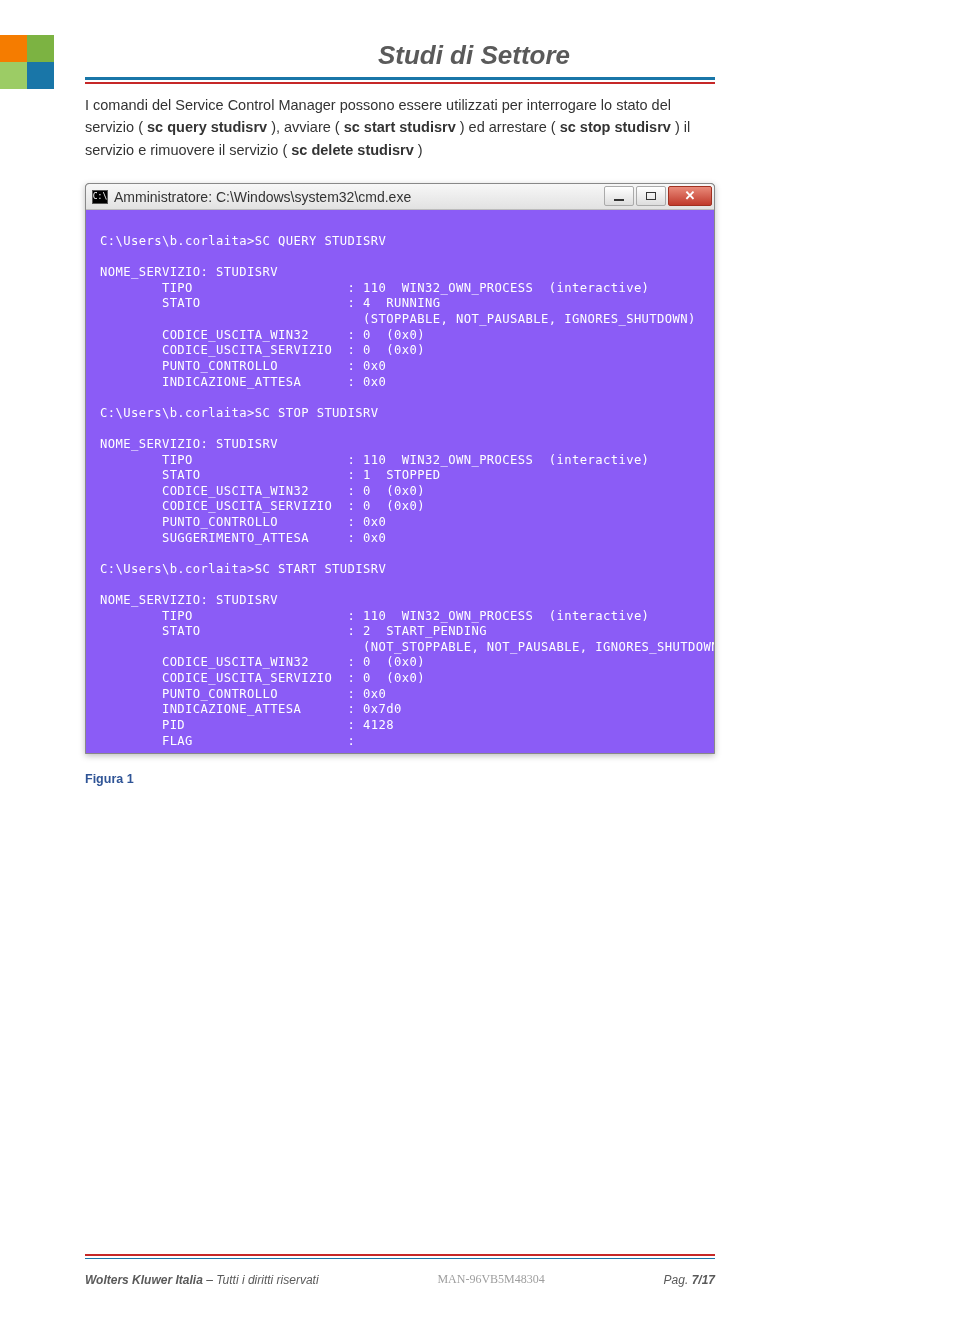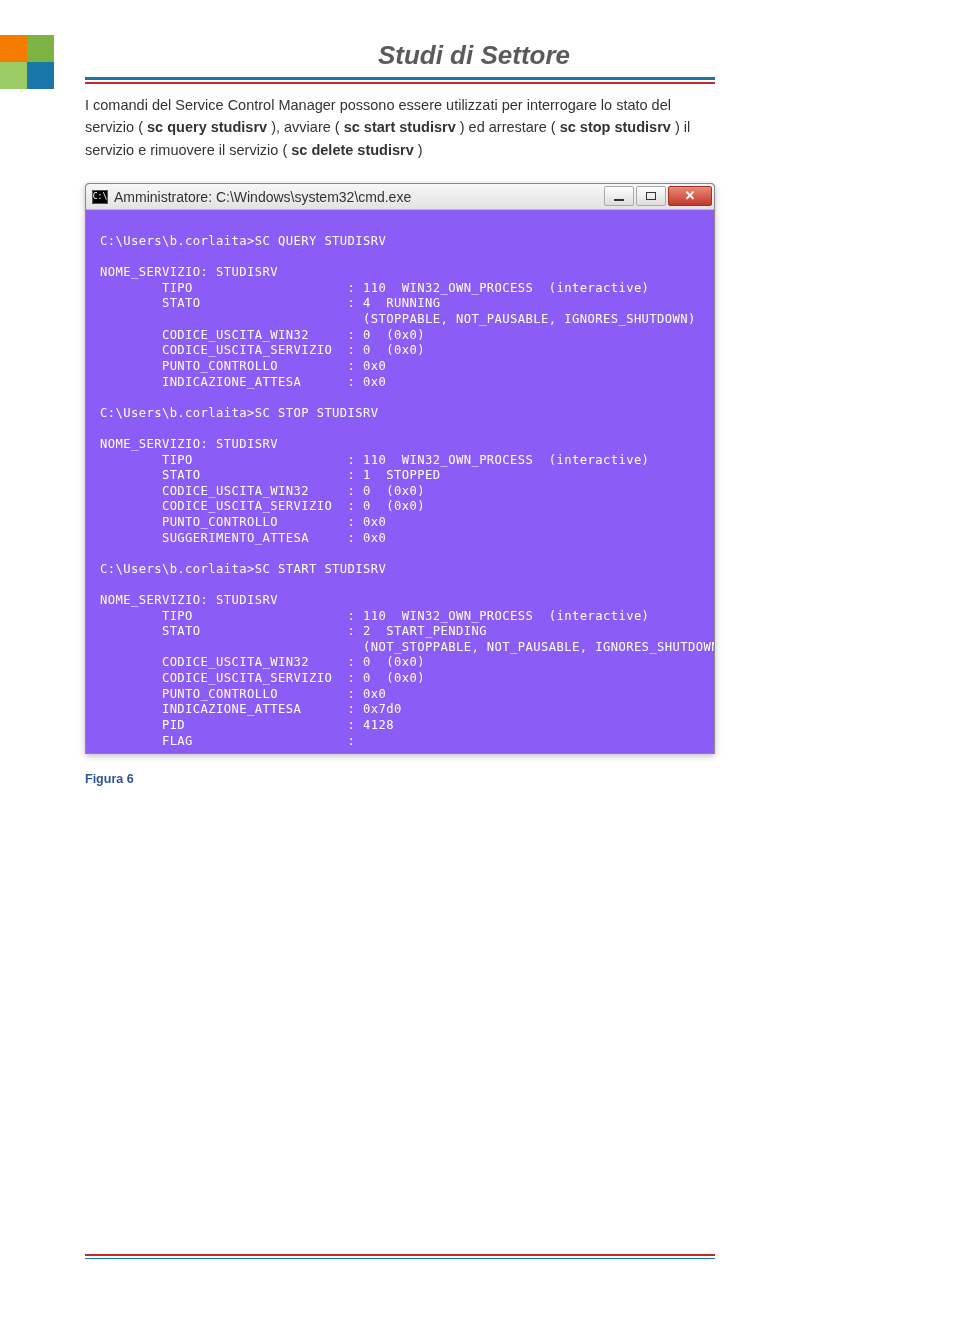--- a/index.html
+++ b/index.html
@@ -126,21 +126,30 @@
       <div class="cmd-scroll">
         <div class="scroll-btn">▲</div>
         <div class="scroll-track">
           <div class="scroll-thumb"></div>
         </div>
         <div class="scroll-btn">▼</div>
       </div>
     </div>
   </div>
 
-  <div class="caption">Figura 6</div>
+  <div class="caption">Figura 1</div>
 
   <div class="footer-line">
     <div class="line-red"></div>
     <div class="line-blue"></div>
   </div>
 
+  <div class="footer">
+    <div class="footer-left">
+      <b>Wolters Kluwer Italia</b><span> – Tutti i diritti riservati</span>
+    </div>
+    <div class="footer-mid">MAN-96VB5M48304</div>
+    <div class="footer-right">
+      <span>Pag. </span><b>7/17</b>
+    </div>
+  </div>
 
 </div>
 
 </body></html>

